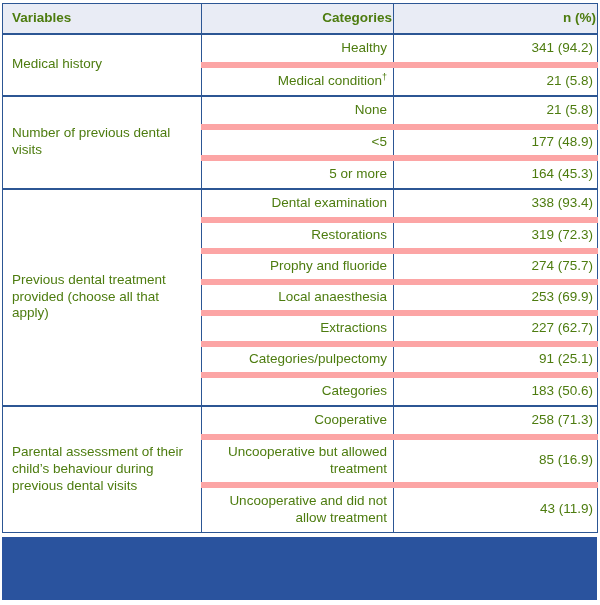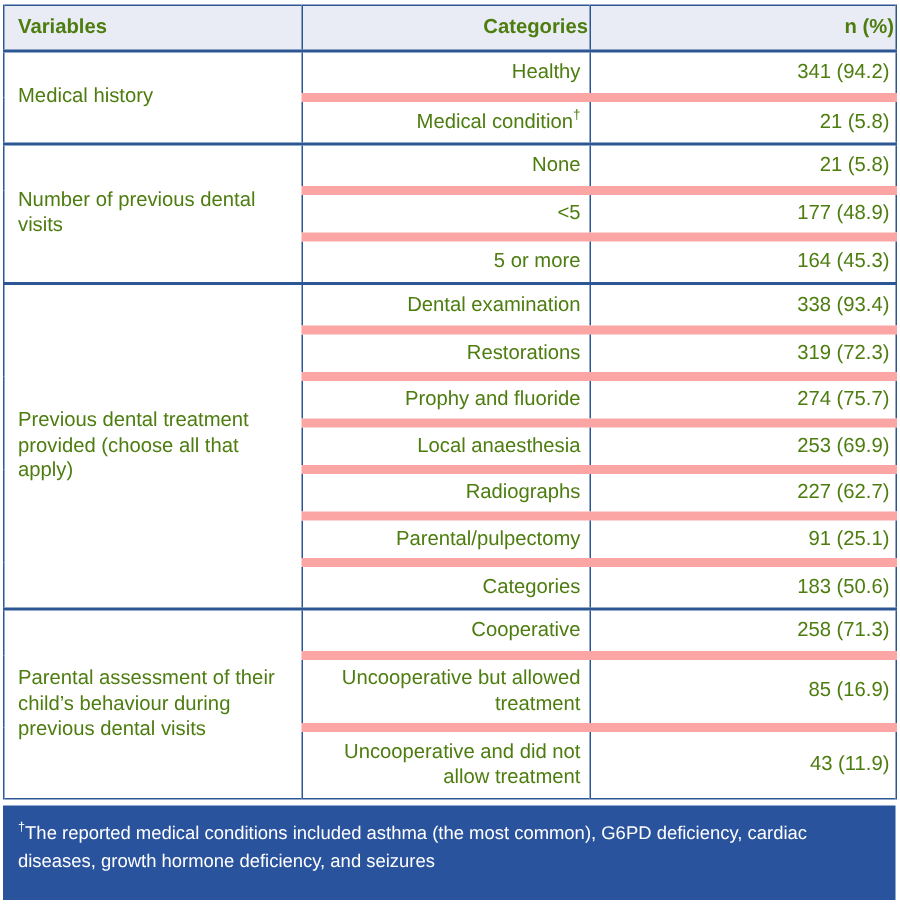--- a/index.html
+++ b/index.html
@@ -121,25 +121,25 @@
       </tr>
       <tr class="r">
         <td class="ccell sep"><span>Prophy and fluoride</span></td>
         <td class="ncell sep">274 (75.7)</td>
       </tr>
       <tr class="r">
         <td class="ccell sep"><span>Local anaesthesia</span></td>
         <td class="ncell sep">253 (69.9)</td>
       </tr>
       <tr class="r">
-        <td class="ccell sep"><span>Radiographs</span></td>
+        <td class="ccell sep"><span>Extractions</span></td>
         <td class="ncell sep">227 (62.7)</td>
       </tr>
       <tr class="r">
-        <td class="ccell sep"><span>Parental/pulpectomy</span></td>
+        <td class="ccell sep"><span>Categories/pulpectomy</span></td>
         <td class="ncell sep">91 (25.1)</td>
       </tr>
       <tr class="r">
         <td class="ccell sep"><span>Categories</span></td>
         <td class="ncell sep">183 (50.6)</td>
       </tr>
 
       <tr class="r">
         <td class="vcell gs" rowspan="3">Parental assessment of their child’s behaviour during previous dental visits</td>
         <td class="ccell gs"><span>Cooperative</span></td>
@@ -150,18 +150,15 @@
         <td class="ncell sep">85 (16.9)</td>
       </tr>
       <tr class="tall">
         <td class="ccell sep"><span>Uncooperative and did not allow treatment</span></td>
         <td class="ncell sep">43 (11.9)</td>
       </tr>
     </tbody>
   </table>
 
   <div class="footer">
-    <div class="note">
-      <sup>†</sup><span>The reported medical conditions included asthma (the most common), G6PD deficiency, cardiac diseases, growth hormone deficiency, and seizures</span>
-    </div>
   </div>
 
 </div>
 
 </body></html>

